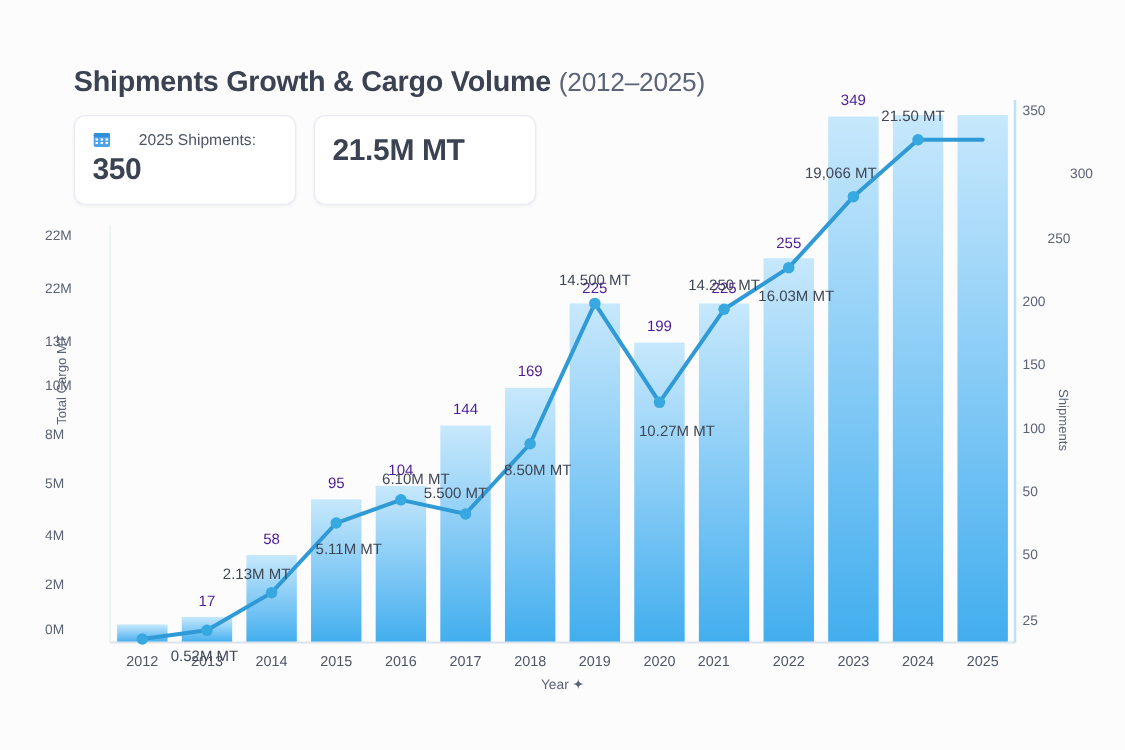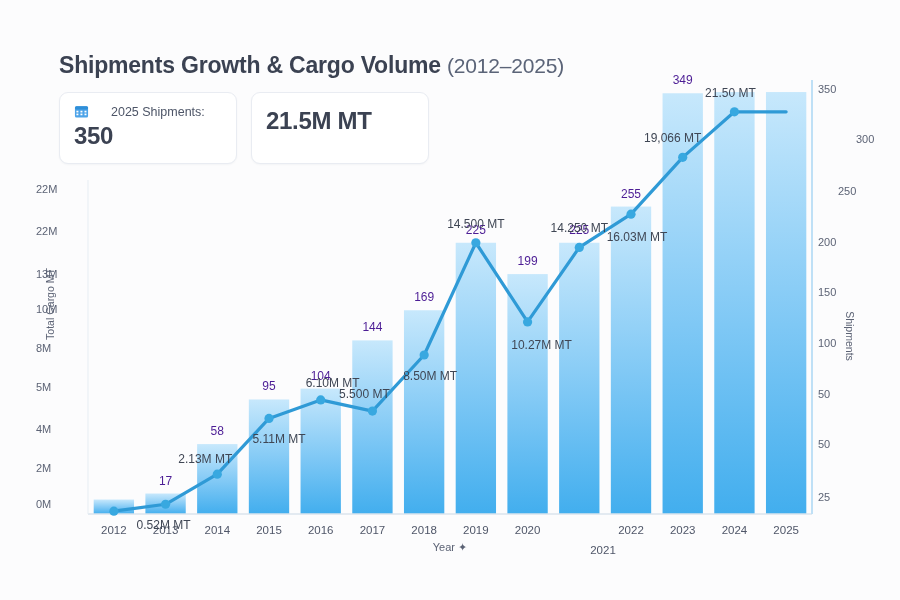--- a/index.html
+++ b/index.html
@@ -156,21 +156,21 @@
       <div class="tick tick-r" style="left: 818px; top: 491px;">25</div>
       <div class="tick tick-x" style="left: 83.8571px; top: 524px; width: 60px;">2012</div>
       <div class="tick tick-x" style="left: 135.571px; top: 524px; width: 60px;">2013</div>
       <div class="tick tick-x" style="left: 187.286px; top: 524px; width: 60px;">2014</div>
       <div class="tick tick-x" style="left: 239px; top: 524px; width: 60px;">2015</div>
       <div class="tick tick-x" style="left: 290.714px; top: 524px; width: 60px;">2016</div>
       <div class="tick tick-x" style="left: 342.429px; top: 524px; width: 60px;">2017</div>
       <div class="tick tick-x" style="left: 394.143px; top: 524px; width: 60px;">2018</div>
       <div class="tick tick-x" style="left: 445.857px; top: 524px; width: 60px;">2019</div>
       <div class="tick tick-x" style="left: 497.571px; top: 524px; width: 60px;">2020</div>
-      <div class="tick tick-x" style="left: 573px; top: 524px; width: 60px; margin-top: 20px;">2021</div>
+      <div class="tick tick-x" style="left: 541px; top: 524px; width: 60px;">2021</div>
       <div class="tick tick-x" style="left: 601px; top: 524px; width: 60px;">2022</div>
       <div class="tick tick-x" style="left: 652.714px; top: 524px; width: 60px;">2023</div>
       <div class="tick tick-x" style="left: 704.429px; top: 524px; width: 60px;">2024</div>
       <div class="tick tick-x" style="left: 756.143px; top: 524px; width: 60px;">2025</div>
       <div class="blabel" style="left: 135.571px; top: 473.506px; width: 60px;">17</div>
       <div class="blabel" style="left: 187.286px; top: 424.078px; width: 60px;">58</div>
       <div class="blabel" style="left: 239px; top: 379.472px; width: 60px;">95</div>
       <div class="blabel" style="left: 290.714px; top: 368.622px; width: 60px;">104</div>
       <div class="blabel" style="left: 342.429px; top: 320.4px; width: 60px;">144</div>
       <div class="blabel" style="left: 394.143px; top: 290.261px; width: 60px;">169</div>

